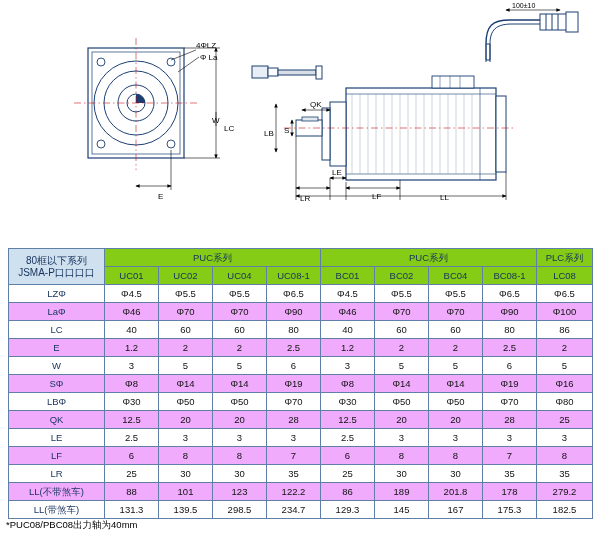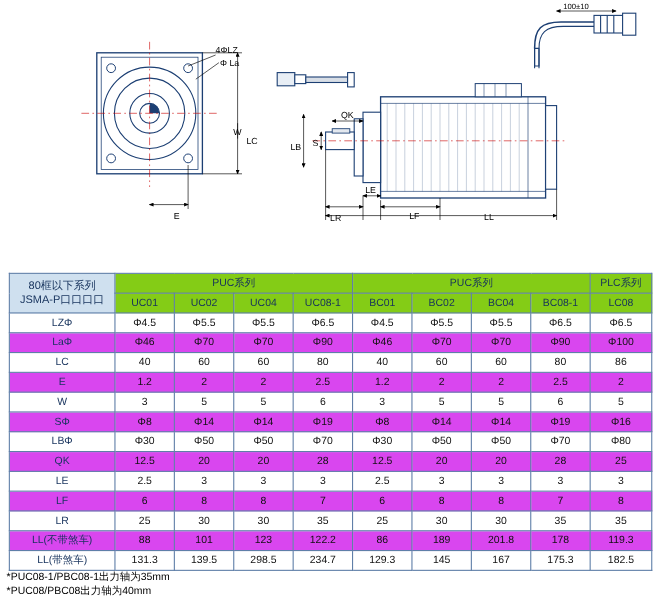--- a/index.html
+++ b/index.html
@@ -37,21 +37,21 @@
   }
   table.spec th{
     background:#84cc16;
     font-weight:normal;
     color:#16325c;
   }
   .rowlabel{
     background:#e9f1f8;font-weight:bold;color:#16325c;
   }
   tr.odd td{background:#ffffff;}
-  tr.even td{background:#d946ef;}
+  tr.even td{background:#f0abfc;}
   td.val{color:#111;}
   td.bold{font-weight:bold;margin-top:16px;}
   .corner{
     background:#cfe0ef;color:#16325c;font-weight:bold;
     font-size:10px;line-height:12px;
   }
   .corner div{line-height:12px;}
   .notes{
     position:absolute;left:6px;top:518px;font-size:9.5px;line-height:13px;
   }
@@ -390,34 +390,33 @@
       <tr class="even">
         <td class="rowlabel">LL(不带煞车)</td>
         <td class="val bold">88</td>
         <td class="val">101</td>
         <td class="val">123</td>
         <td class="val">122.2</td>
         <td class="val">86</td>
         <td class="val">189</td>
         <td class="val bold">201.8</td>
         <td class="val">178</td>
-        <td class="val">119.3</td>
+        <td class="val">279.2</td>
       </tr>
       <tr class="odd">
         <td class="rowlabel">LL(带煞车)</td>
         <td class="val">131.3</td>
         <td class="val">139.5</td>
         <td class="val bold">298.5</td>
         <td class="val bold">234.7</td>
         <td class="val">129.3</td>
         <td class="val">145</td>
         <td class="val">167</td>
         <td class="val">175.3</td>
         <td class="val bold">182.5</td>
       </tr>
     </tbody>
   </table>
 </div>
 
 <div class="notes">
-  <div>*PUC08-1/PBC08-1出力轴为35mm</div>
   <div>*PUC08/PBC08出力轴为40mm</div>
 </div>
 
 </body></html>

